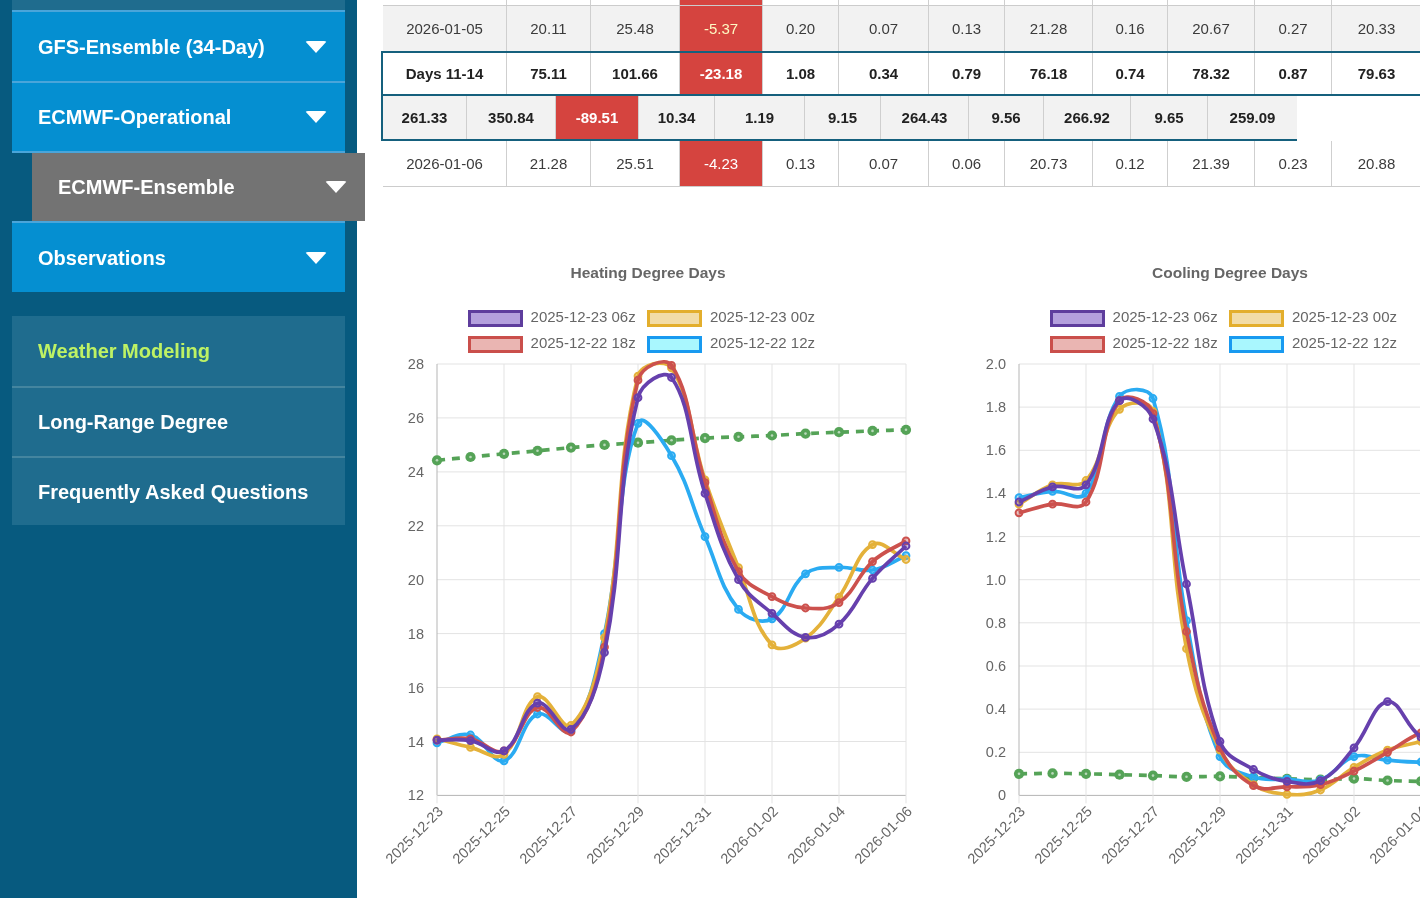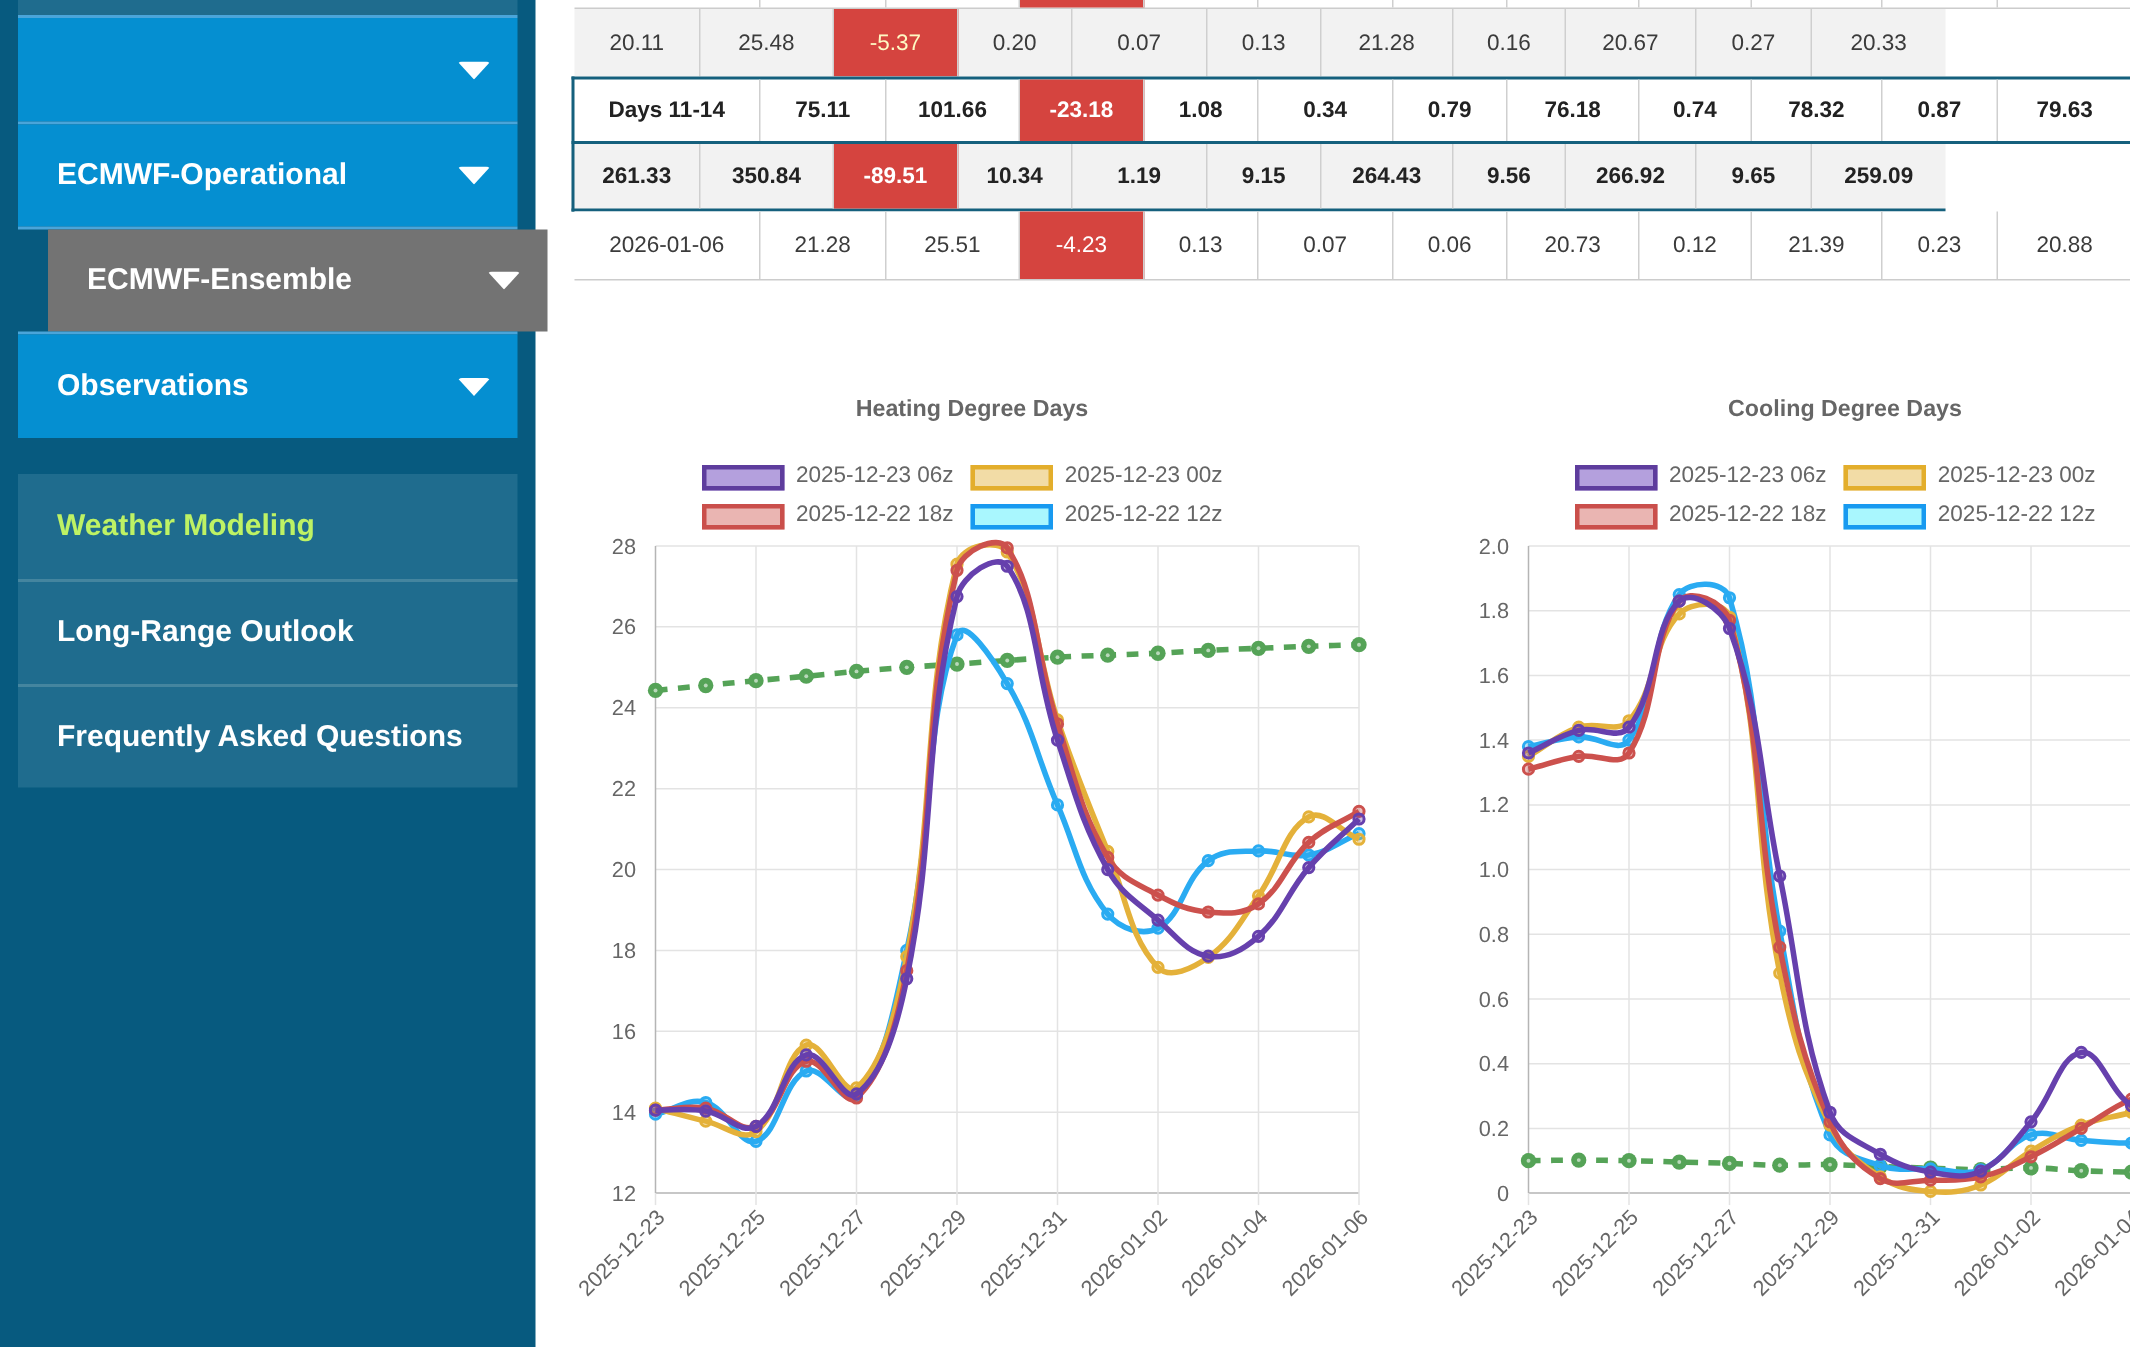--- a/index.html
+++ b/index.html
@@ -7,20 +7,21 @@
   font-family:"Liberation Sans", sans-serif; }
 .cell { display:flex; align-items:center; justify-content:center; font-size:15px; }
 .ctitle { position:absolute; font-size:15.5px; font-weight:bold; color:#666; transform:translateX(-50%); white-space:nowrap; }
 </style>
 </head>
 <body>
 <div style="position:absolute;left:0;top:0;width:357px;height:898px;background:#075a7f"></div>
 <div style="position:absolute;left:12px;top:0;width:333px;height:10px;background:#1f6c8e"></div>
 <div style="position:absolute;left:12px;top:10px;width:333px;height:2px;background:#4aa5da"></div>
 <div style="position:absolute;left:12px;top:12px;width:333px;height:69px;background:#058fd1;">
+    <div style="position:absolute;left:26px;top:50%;transform:translateY(-50%);font-size:20px;font-weight:bold;color:#fff;white-space:nowrap">GFS-Ensemble (34-Day)</div>
     <div style="position:absolute;left:293px;top:50%;margin-top:-6px;width:0;height:0;border-left:11px solid transparent;border-right:11px solid transparent;border-top:12px solid #fff;border-radius:3px"></div>
   </div>
 <div style="position:absolute;left:12px;top:81px;width:333px;height:2px;background:#4aa5da"></div>
 <div style="position:absolute;left:12px;top:83px;width:333px;height:68px;background:#058fd1;">
     <div style="position:absolute;left:26px;top:50%;transform:translateY(-50%);font-size:20px;font-weight:bold;color:#fff;white-space:nowrap">ECMWF-Operational</div>
     <div style="position:absolute;left:293px;top:50%;margin-top:-6px;width:0;height:0;border-left:11px solid transparent;border-right:11px solid transparent;border-top:12px solid #fff;border-radius:3px"></div>
   </div>
 <div style="position:absolute;left:12px;top:151px;width:333px;height:2px;background:#4aa5da"></div>
 <div style="position:absolute;left:12px;top:153px;width:333px;height:68px;background:#737373;margin-left:20px;">
     <div style="position:absolute;left:26px;top:50%;transform:translateY(-50%);font-size:20px;font-weight:bold;color:#fff;white-space:nowrap">ECMWF-Ensemble</div>
@@ -28,40 +29,41 @@
   </div>
 <div style="position:absolute;left:12px;top:221px;width:333px;height:2px;background:#4aa5da"></div>
 <div style="position:absolute;left:12px;top:223px;width:333px;height:69px;background:#058fd1;">
     <div style="position:absolute;left:26px;top:50%;transform:translateY(-50%);font-size:20px;font-weight:bold;color:#fff;white-space:nowrap">Observations</div>
     <div style="position:absolute;left:293px;top:50%;margin-top:-6px;width:0;height:0;border-left:11px solid transparent;border-right:11px solid transparent;border-top:12px solid #fff;border-radius:3px"></div>
   </div>
 <div style="position:absolute;left:12px;top:316px;width:333px;height:70px;background:#1f6c8e;box-sizing:border-box;">
     <div style="position:absolute;left:26px;top:50%;transform:translateY(-50%);font-size:20px;font-weight:bold;color:#bef264;white-space:nowrap">Weather Modeling</div>
   </div>
 <div style="position:absolute;left:12px;top:386px;width:333px;height:70px;background:#1f6c8e;border-top:2px solid #44859f;box-sizing:border-box;">
-    <div style="position:absolute;left:26px;top:50%;transform:translateY(-50%);font-size:20px;font-weight:bold;color:#fff;white-space:nowrap">Long-Range Outlook</div>
+    <div style="position:absolute;left:26px;top:50%;transform:translateY(-50%);font-size:20px;font-weight:bold;color:#fff;white-space:nowrap">Long-Range Degree</div>
   </div>
 <div style="position:absolute;left:12px;top:456px;width:333px;height:69px;background:#1f6c8e;border-top:2px solid #44859f;box-sizing:border-box;">
     <div style="position:absolute;left:26px;top:50%;transform:translateY(-50%);font-size:20px;font-weight:bold;color:#fff;white-space:nowrap">Frequently Asked Questions</div>
   </div>
 <div style="position:absolute;left:383px;top:-40px;height:46px;display:flex;background:#fff;font-weight:normal;color:#3b3b3b;border-bottom:1px solid #ccc;box-sizing:border-box;">
     <div class="cell" style="width:124px;border-right:1px solid #cfcfcf;"></div>
     <div class="cell" style="width:84px;border-right:1px solid #cfcfcf;"></div>
     <div class="cell" style="width:89px;border-right:1px solid #cfcfcf;"></div>
     <div class="cell" style="width:83px;border-right:1px solid #cfcfcf;background:#d5443f;color:#fff;"></div>
     <div class="cell" style="width:76px;border-right:1px solid #cfcfcf;"></div>
     <div class="cell" style="width:90px;border-right:1px solid #cfcfcf;"></div>
     <div class="cell" style="width:76px;border-right:1px solid #cfcfcf;"></div>
     <div class="cell" style="width:88px;border-right:1px solid #cfcfcf;"></div>
     <div class="cell" style="width:75px;border-right:1px solid #cfcfcf;"></div>
     <div class="cell" style="width:87px;border-right:1px solid #cfcfcf;"></div>
     <div class="cell" style="width:77px;border-right:1px solid #cfcfcf;"></div>
     <div class="cell" style="width:89px;"></div>
   </div>
 <div style="position:absolute;left:383px;top:6px;height:45px;display:flex;background:#f2f2f2;font-weight:normal;color:#3b3b3b;box-sizing:border-box;">
+    <div class="cell" style="width:124px;border-right:1px solid #cfcfcf;">2026-01-05</div>
     <div class="cell" style="width:84px;border-right:1px solid #cfcfcf;">20.11</div>
     <div class="cell" style="width:89px;border-right:1px solid #cfcfcf;">25.48</div>
     <div class="cell" style="width:83px;border-right:1px solid #cfcfcf;background:#d5443f;color:#fef9c3;">-5.37</div>
     <div class="cell" style="width:76px;border-right:1px solid #cfcfcf;">0.20</div>
     <div class="cell" style="width:90px;border-right:1px solid #cfcfcf;">0.07</div>
     <div class="cell" style="width:76px;border-right:1px solid #cfcfcf;">0.13</div>
     <div class="cell" style="width:88px;border-right:1px solid #cfcfcf;">21.28</div>
     <div class="cell" style="width:75px;border-right:1px solid #cfcfcf;">0.16</div>
     <div class="cell" style="width:87px;border-right:1px solid #cfcfcf;">20.67</div>
     <div class="cell" style="width:77px;border-right:1px solid #cfcfcf;">0.27</div>

